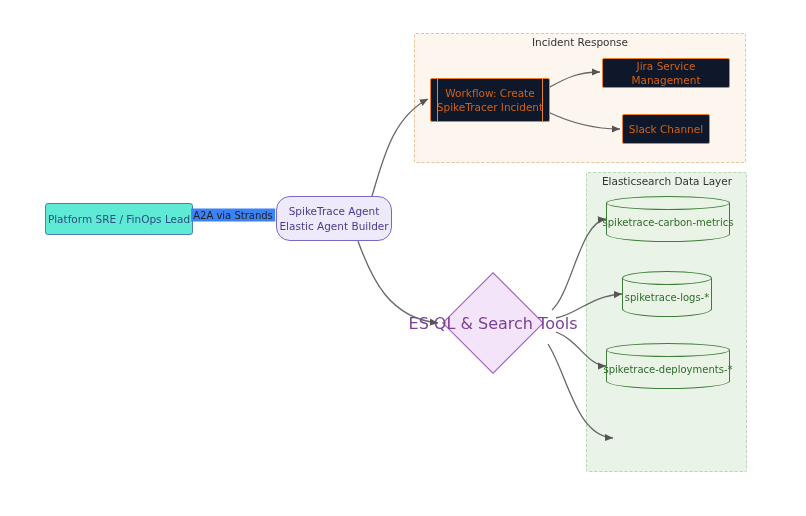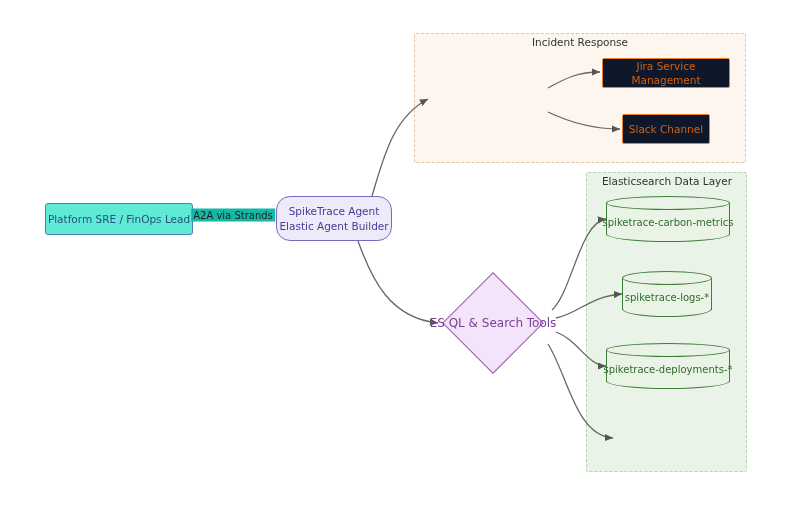--- a/index.html
+++ b/index.html
@@ -39,37 +39,37 @@
   #n-workflow::before,#n-workflow::after{
     content:"";position:absolute;top:0;bottom:0;width:0;border-left:1.6px solid #e8822a;}
   #n-workflow::before{left:6px;}
   #n-workflow::after{right:6px;}
 
   
   #n-diamond{position:absolute;}
   #n-diamond .dshape{position:absolute;inset:0;background:#f3e4fa;
       border:1.6px solid #9b59b6;transform:rotate(45deg);}
   #n-diamond .dlabel{position:absolute;inset:0;display:flex;align-items:center;
-      justify-content:center;color:#7a3f96;font-size:12px;white-space:nowrap;text-align:right;}
+      justify-content:center;color:#7a3f96;font-size:16px;white-space:nowrap;text-align:right;}
 
   
   .cyl{position:absolute;}
   .cyl .body{position:absolute;left:0;right:0;top:7px;bottom:7px;
       background:#eaf4e6;border-left:1.5px solid #3f7d3a;border-right:1.5px solid #3f7d3a;}
   .cyl .bot{position:absolute;left:0;right:0;bottom:0;height:14px;
       border:1.5px solid #3f7d3a;border-radius:50%;background:#eaf4e6;
       clip-path:inset(50% 0 0 0 round 0);}
   .cyl .top{position:absolute;left:0;right:0;top:0;height:14px;
       border:1.5px solid #3f7d3a;border-radius:50%;background:#eaf4e6;box-sizing:border-box;}
   .cyl .clabel{position:absolute;inset:0;display:flex;align-items:center;
       justify-content:center;color:#2f6b2c;font-size:10px;white-space:nowrap;
       padding-top:6px;box-sizing:border-box;}
 
   
-  .edge-label{position:absolute;font-size:10px;color:#222;background:#14b8a6;
+  .edge-label{position:absolute;font-size:10px;color:#222;background:#3b82f6;
      padding:1px 2px;white-space:nowrap;transform:translate(-50%,-50%);}
 </style>
 </head>
 <body>
 
 <div id="canvas">
 
   <div class="group" id="grp-incident" style="left:414px;top:33px;width:332px;height:130px;"></div>
   <div class="group-title" style="left:580px;top:36px;">Incident Response</div>
 
@@ -108,20 +108,24 @@
     <span>Platform SRE / FinOps Lead</span>
   </div>
 
   <div class="edge-label" style="left:233px;top:215px;">A2A via Strands</div>
 
   <div class="node" id="n-agent" style="left:276px;top:196px;width:116px;height:45px;">
     <span>SpikeTrace Agent</span>
     <span>Elastic Agent Builder</span>
   </div>
 
+  <div class="node ob" id="n-workflow" style="left:430px;top:78px;width:120px;height:44px;">
+    <span>Workflow: Create</span>
+    <span>SpikeTracer Incident</span>
+  </div>
 
   <div class="node ob" style="left:602px;top:58px;width:128px;height:30px;">
     <span>Jira Service Management</span>
   </div>
 
   <div class="node ob" style="left:622px;top:114px;width:88px;height:30px;">
     <span>Slack Channel</span>
   </div>
 
   <div id="n-diamond" style="left:457px;top:287px;width:72px;height:72px;">

